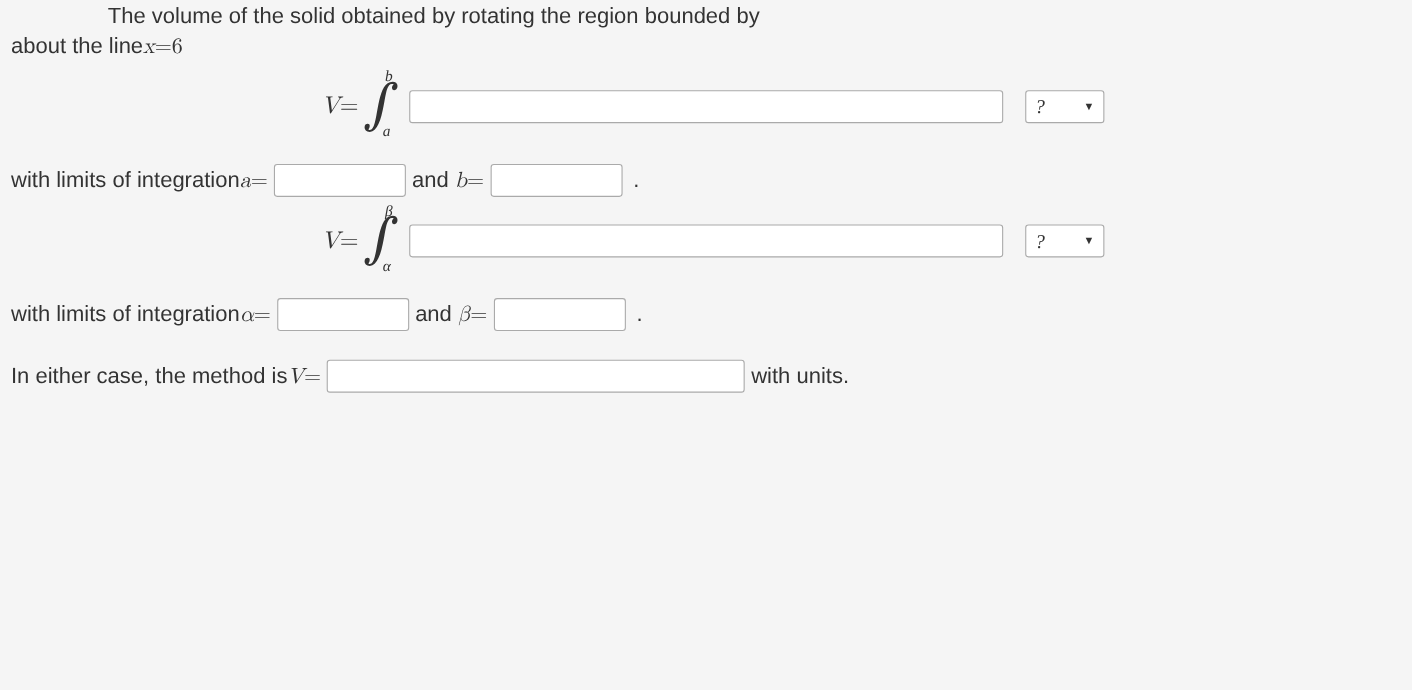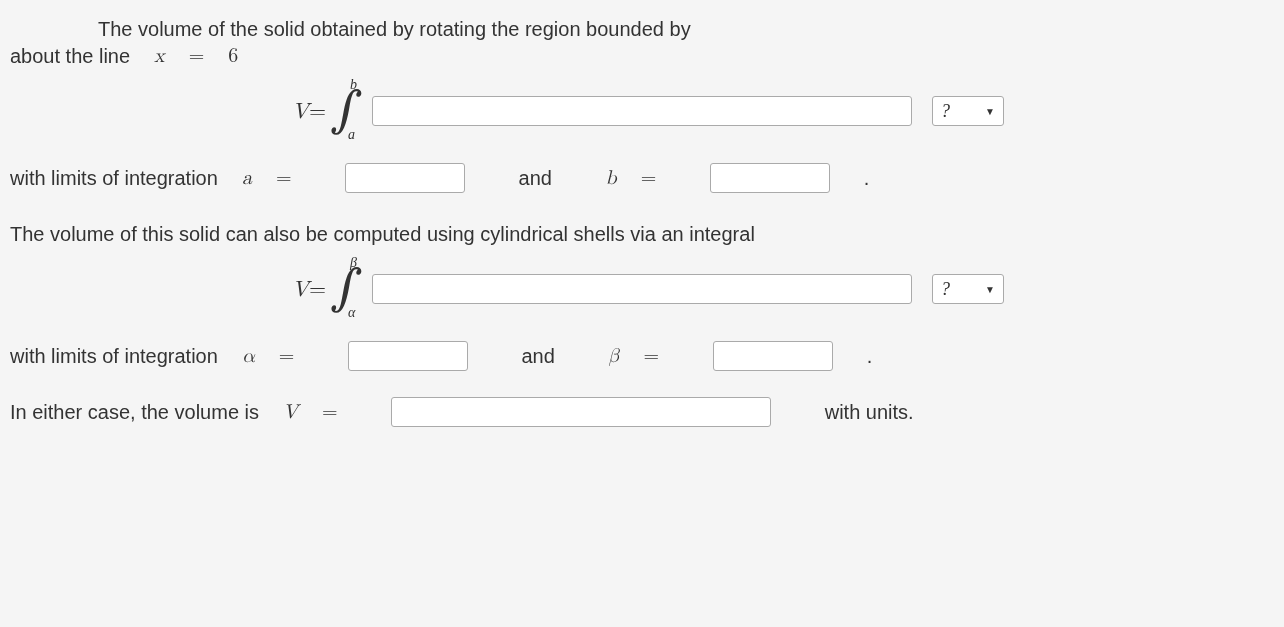--- a/index.html
+++ b/index.html
@@ -8,29 +8,28 @@
     padding: 0;
     font-family: Arial, Helvetica, sans-serif;
     font-size: 20px;
     color: #333;
     background: #f5f5f5;
     width: 1284px;
     height: 627px;
     overflow: hidden;
   }
   .page {
-    padding: 18px 10px 10px 10px;
+    padding: 4px 10px 10px 10px;
   }
   .line {
     margin-bottom: 12px;
     display: flex;
     align-items: center;
     flex-wrap: wrap;
     min-height: 30px;
-    gap: 24px;
   }
   .indent {
     padding-left: 88px;
   }
   .center-eq {
     text-align: center;
     display: block;
     margin: 18px 0 22px 0;
   }
   .math {
@@ -162,21 +161,20 @@
     <span class="math">a</span>
     <span class="mathup"> = </span>&nbsp;
     <input class="short" type="text" style="">
     &nbsp;<span> and </span>&nbsp;
     <span class="math">b</span>
     <span class="mathup"> = </span>&nbsp;
     <input class="short" type="text" style="">
     <span class="period">.</span>
   </div>
 
-  <div class="line" style="margin-top:26px">The volume of this solid can also be computed using cylindrical shells via an integral</div>
 
   <div class="eqrow">
     <div class="prefix">
       <span class="math" style="font-size:22px">V</span>
       <span class="mathup" style="font-size:22px"> = </span>
       <span class="intsym">
         <span class="glyph">∫</span>
         <span class="up">β</span>
         <span class="lo">α</span>
       </span>
@@ -194,20 +192,20 @@
     <span class="mathup"> = </span>&nbsp;
     <input class="short" type="text" style="">
     &nbsp;<span> and </span>&nbsp;
     <span class="math">β</span>
     <span class="mathup"> = </span>&nbsp;
     <input class="short" type="text" style="">
     <span class="period">.</span>
   </div>
 
   <div class="line" style="margin-top:26px">
-    <span>In either case, the volume is </span>
+    <span>In either case, the method is </span>
     <span class="math">V</span>
     <span class="mathup"> = </span>&nbsp;
     <input class="med" type="text" style="">
     &nbsp;<span> with units.</span>
   </div>
 
 </div>
 
 </body></html>

